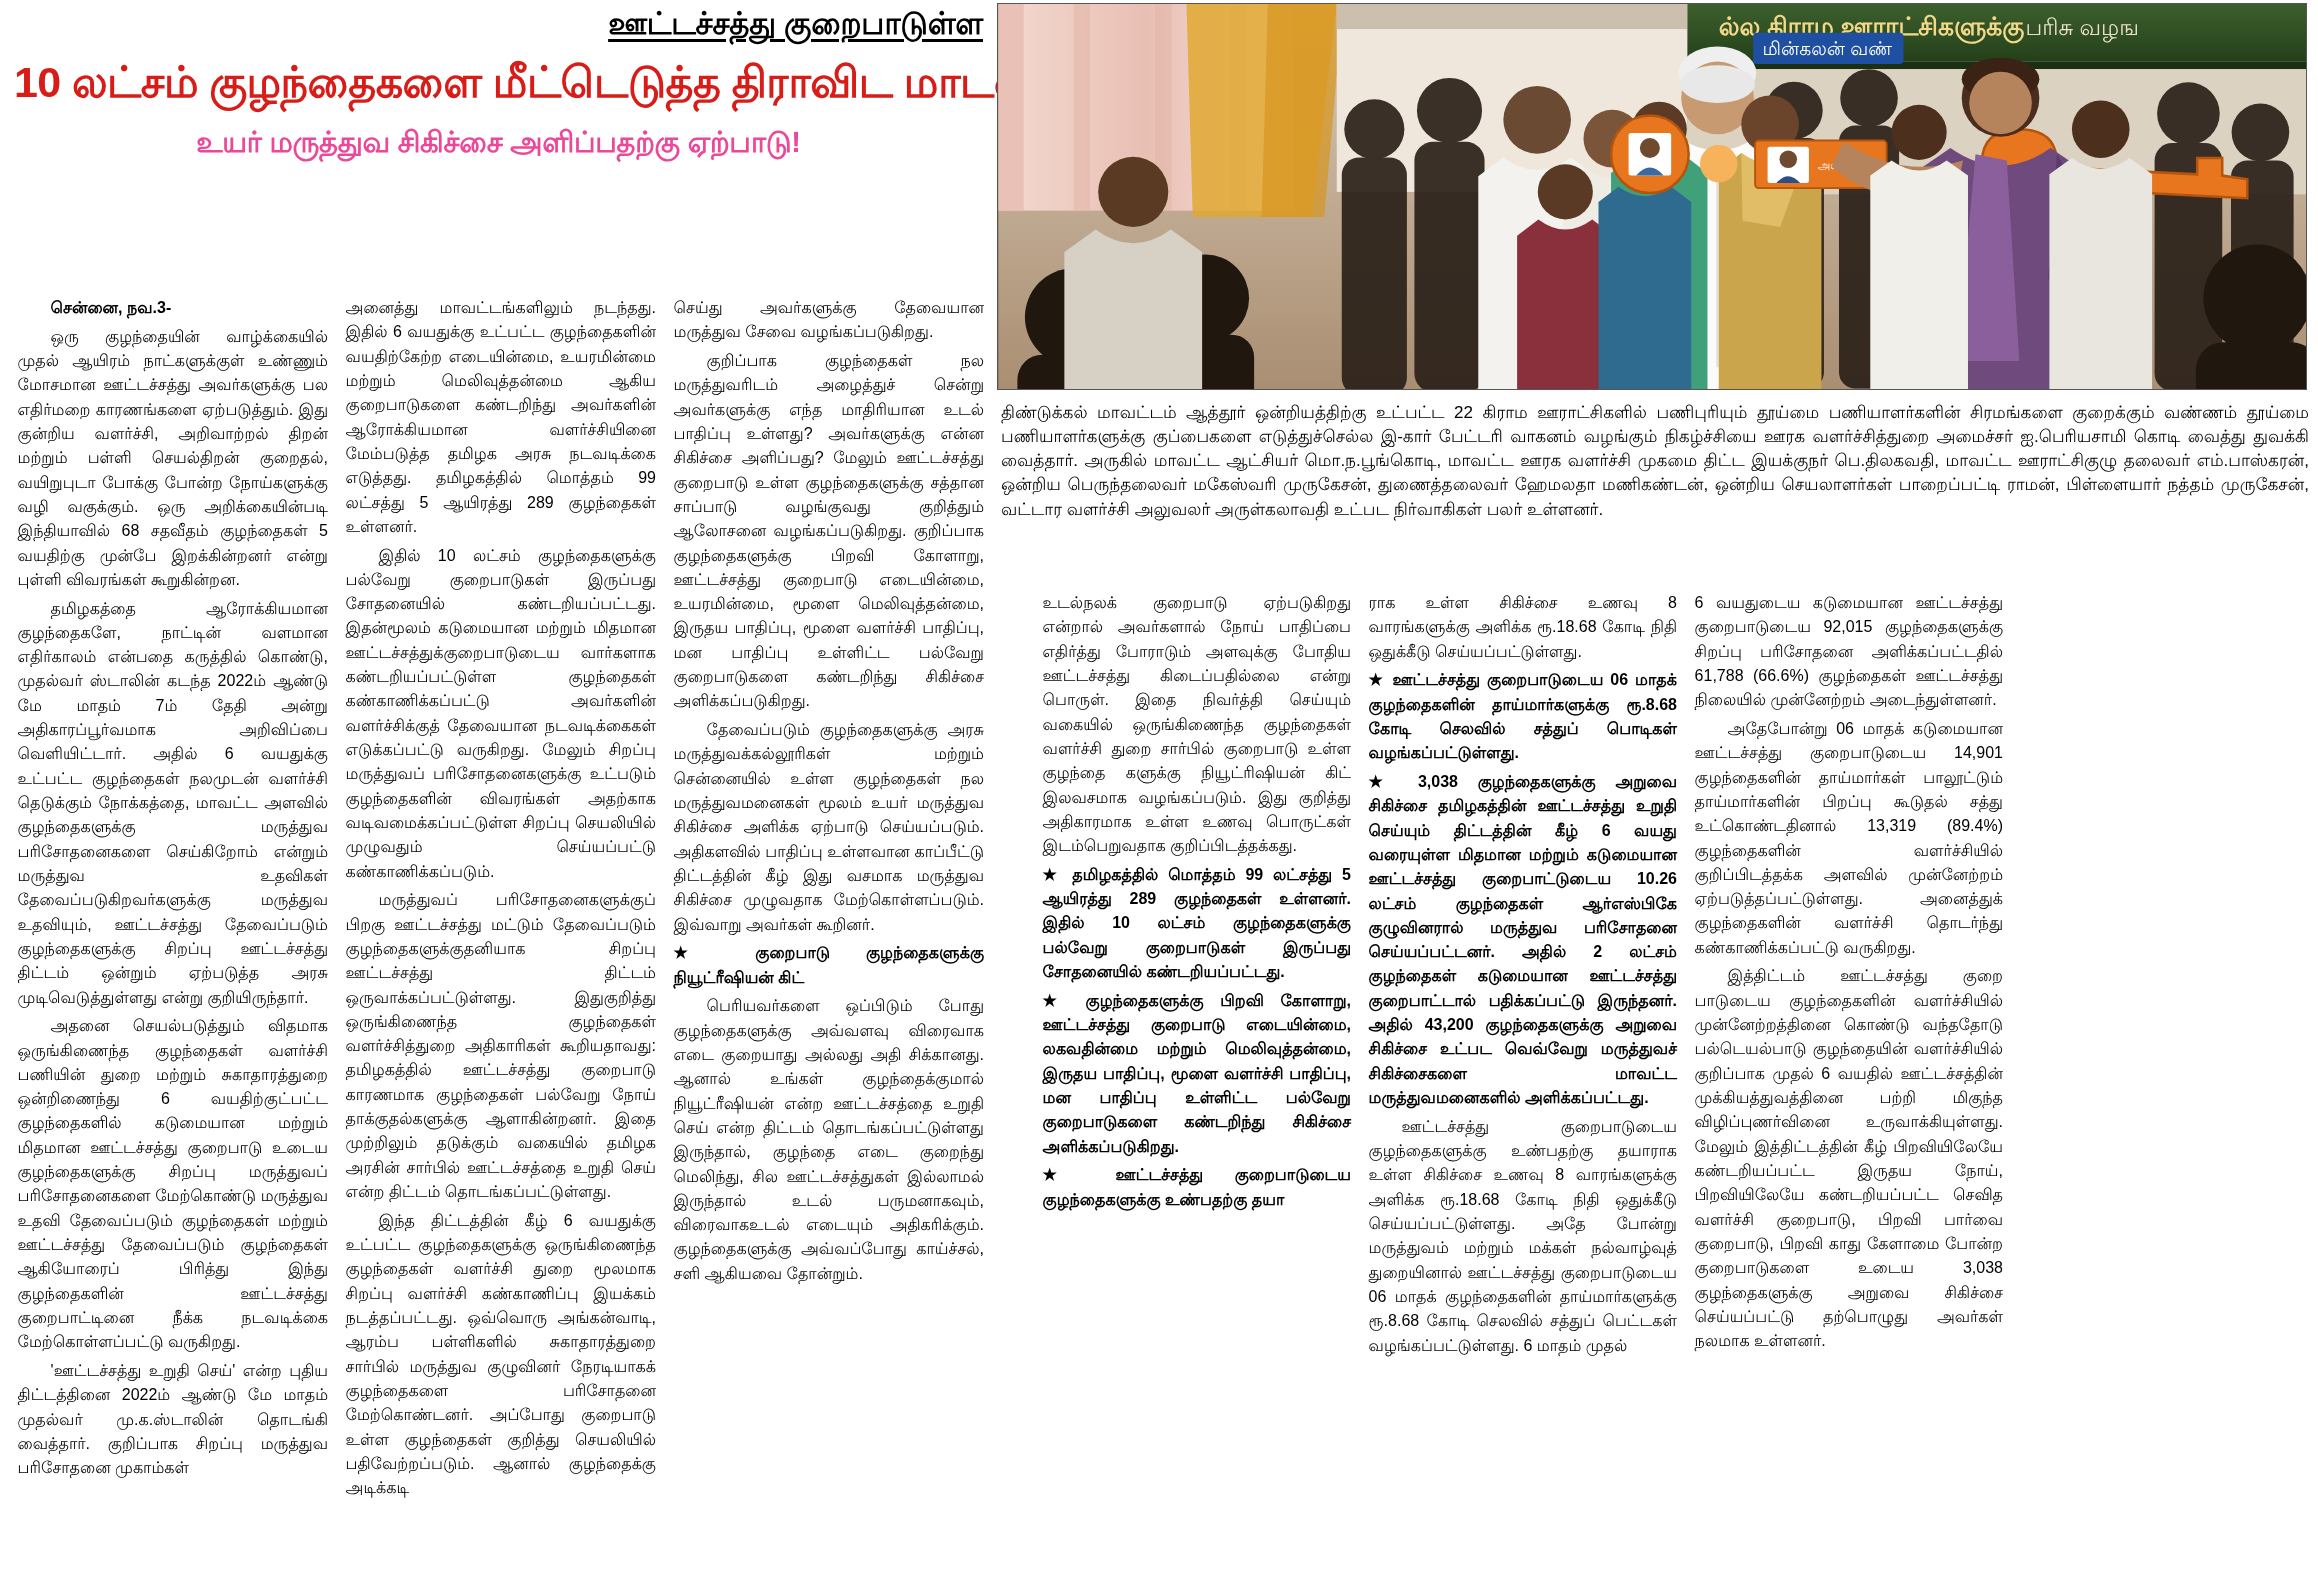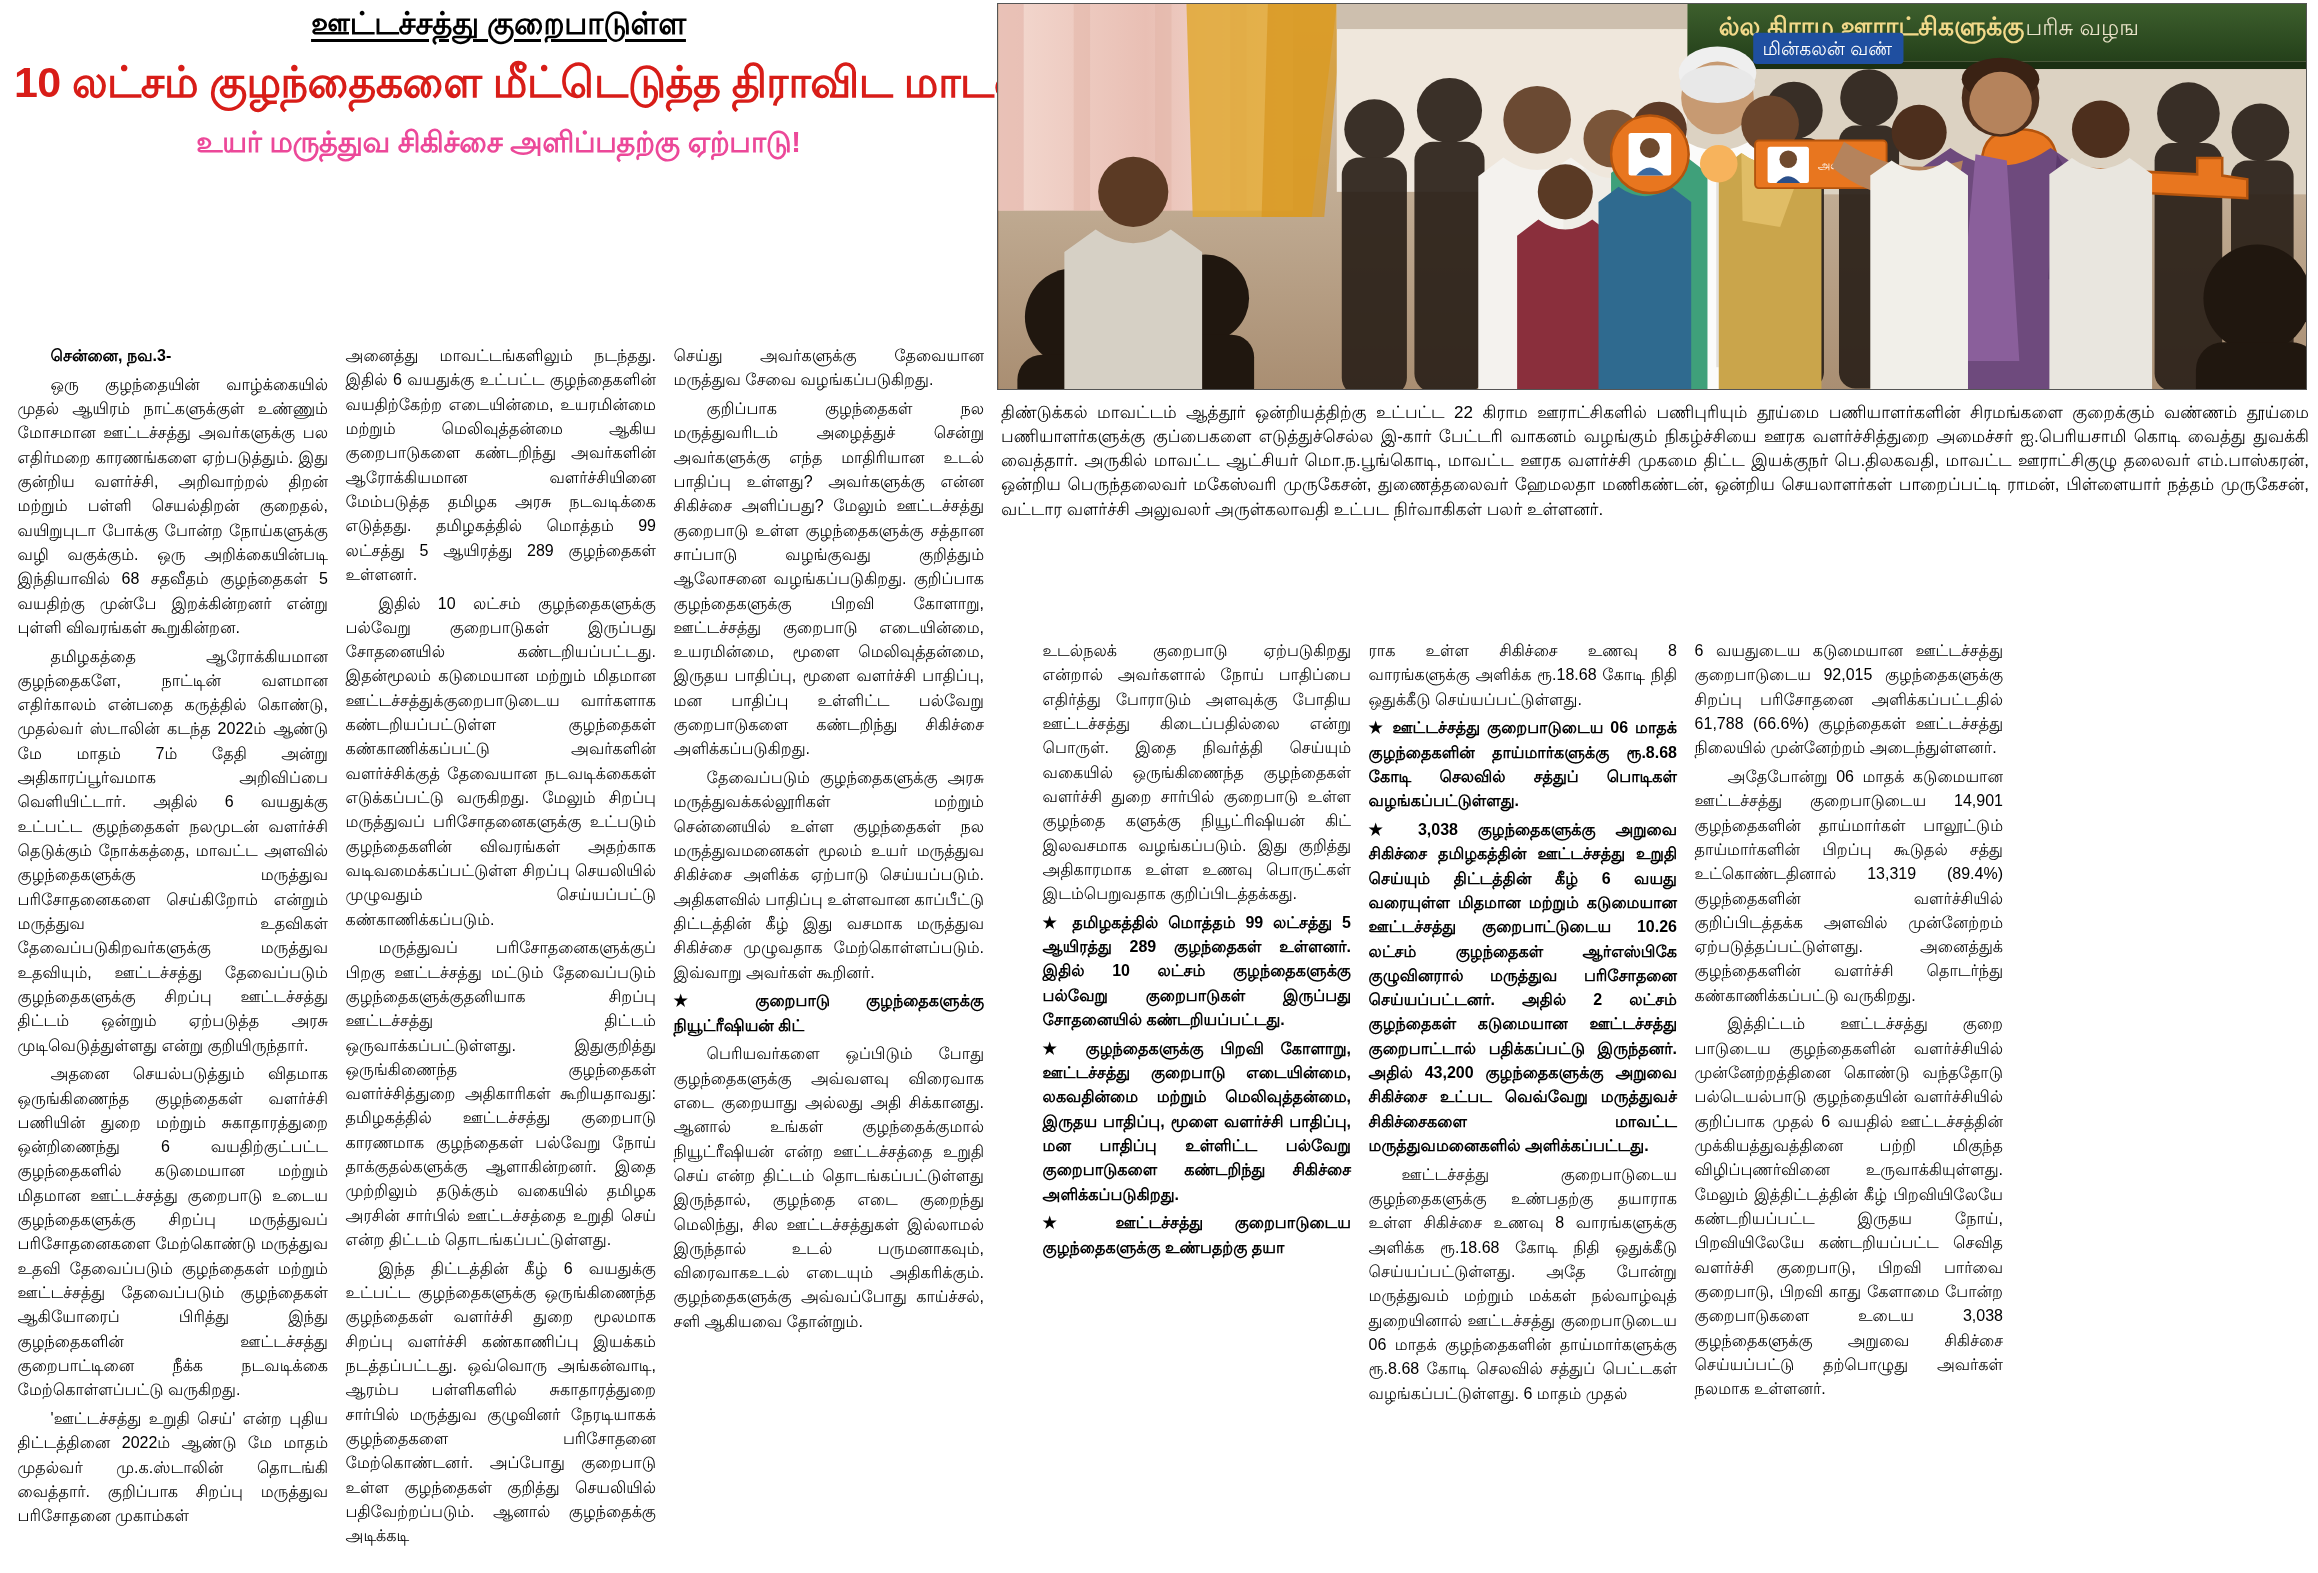--- a/index.html
+++ b/index.html
@@ -38,20 +38,21 @@
   .kicker {
     font-family: "Liberation Sans", sans-serif;
     font-size: 31px;
     font-weight: bold;
     color: #000000;
     text-decoration: underline;
     text-underline-offset: 5px;
     letter-spacing: -0.3px;
     line-height: 1.15;
     margin-top: 2.5px;
+    text-align: right;
   }
   .main-headline {
     font-family: "Liberation Sans", sans-serif;
     font-size: 43px;
     font-weight: bold;
     color: #d81d18;
     line-height: 1.15;
     margin-top: 16.3px;
     letter-spacing: -0.6px;
     white-space: nowrap;
@@ -79,21 +80,20 @@
     border: 0.6px solid #555;
     background: linear-gradient(#b08a66, #8d6a4a);
   }
   .photo svg { display: block; }
   .col {
     font-size: 16px;
     line-height: 1.52;
     text-align: justify;
     padding: 0 8.8px;
     color: #000;
-    margin-top: 48px;
   }
   .col p { margin: 0 0 4.4px 0; text-indent: 0; }
   .col p.indent { text-indent: 33px; }
   .dateline { font-weight: bold; }
   .star { font-weight: bold; }
 
   
   .colA { width: 168px; }
   .colB { width: 168px; }
   .colC { width: 168px; }

